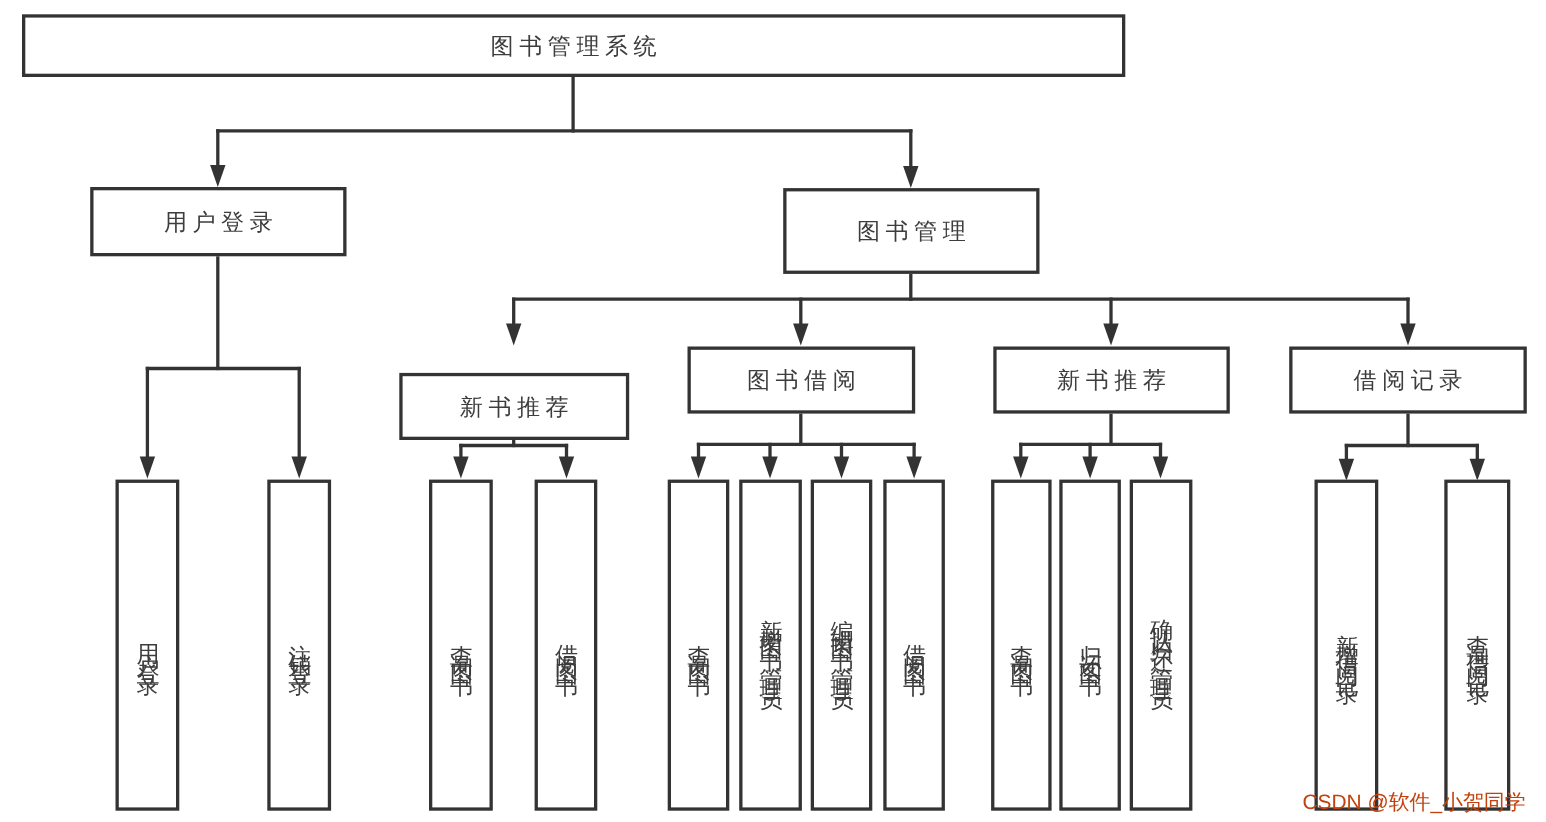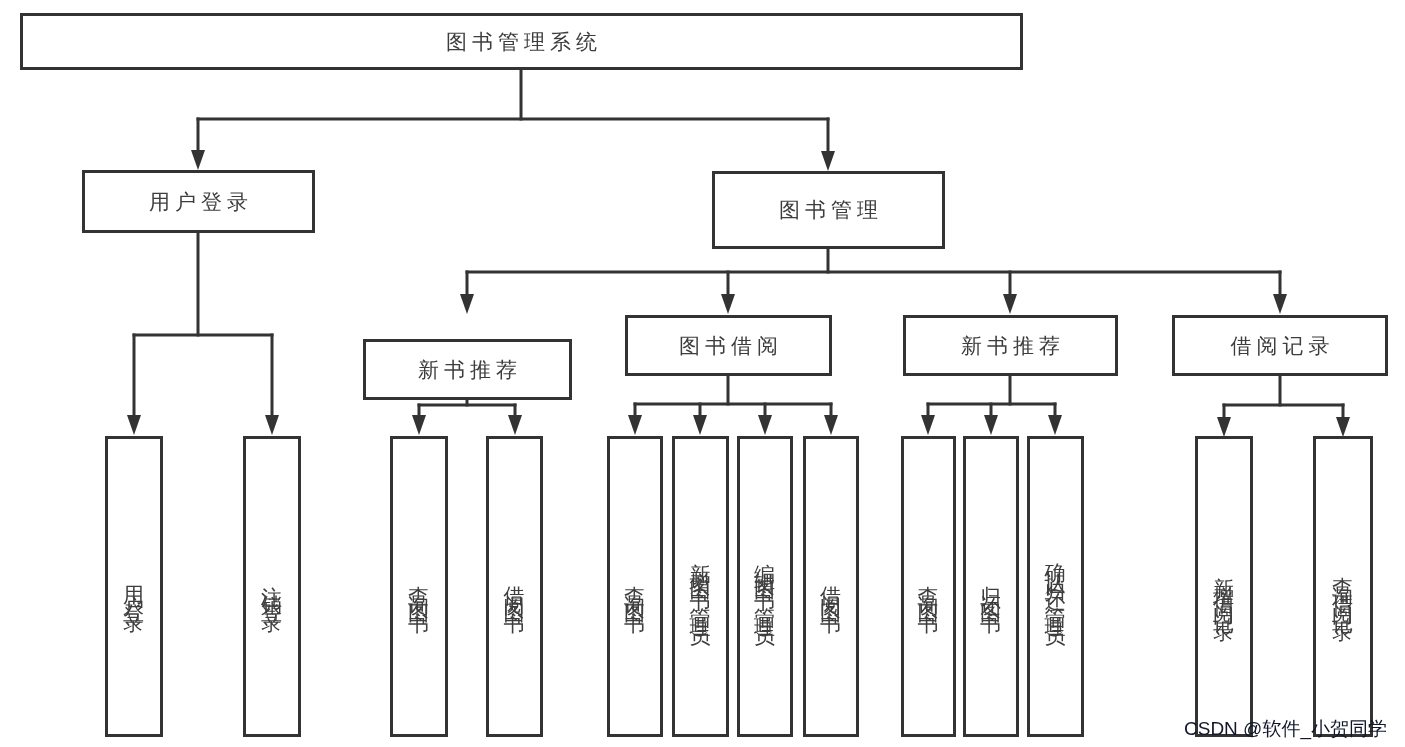--- a/index.html
+++ b/index.html
@@ -26,21 +26,21 @@
   }
   .leaf{
     writing-mode:vertical-rl;
     text-orientation:mixed;
     letter-spacing:9px;text-indent:0;
     font-size:21px;
     line-height:1;
   }
   #watermark{
     position:absolute;left:1184px;top:716px;
-    font-size:19px;letter-spacing:0;color:#0f172a;
+    font-size:19px;letter-spacing:0;color:#c2410c;
     z-index:3;white-space:nowrap;
   }
 </style>
 </head>
 <body>
 
 <div id="canvas">
 
   <svg id="wires" width="1405" height="747" viewBox="0 0 1405 747">
 

